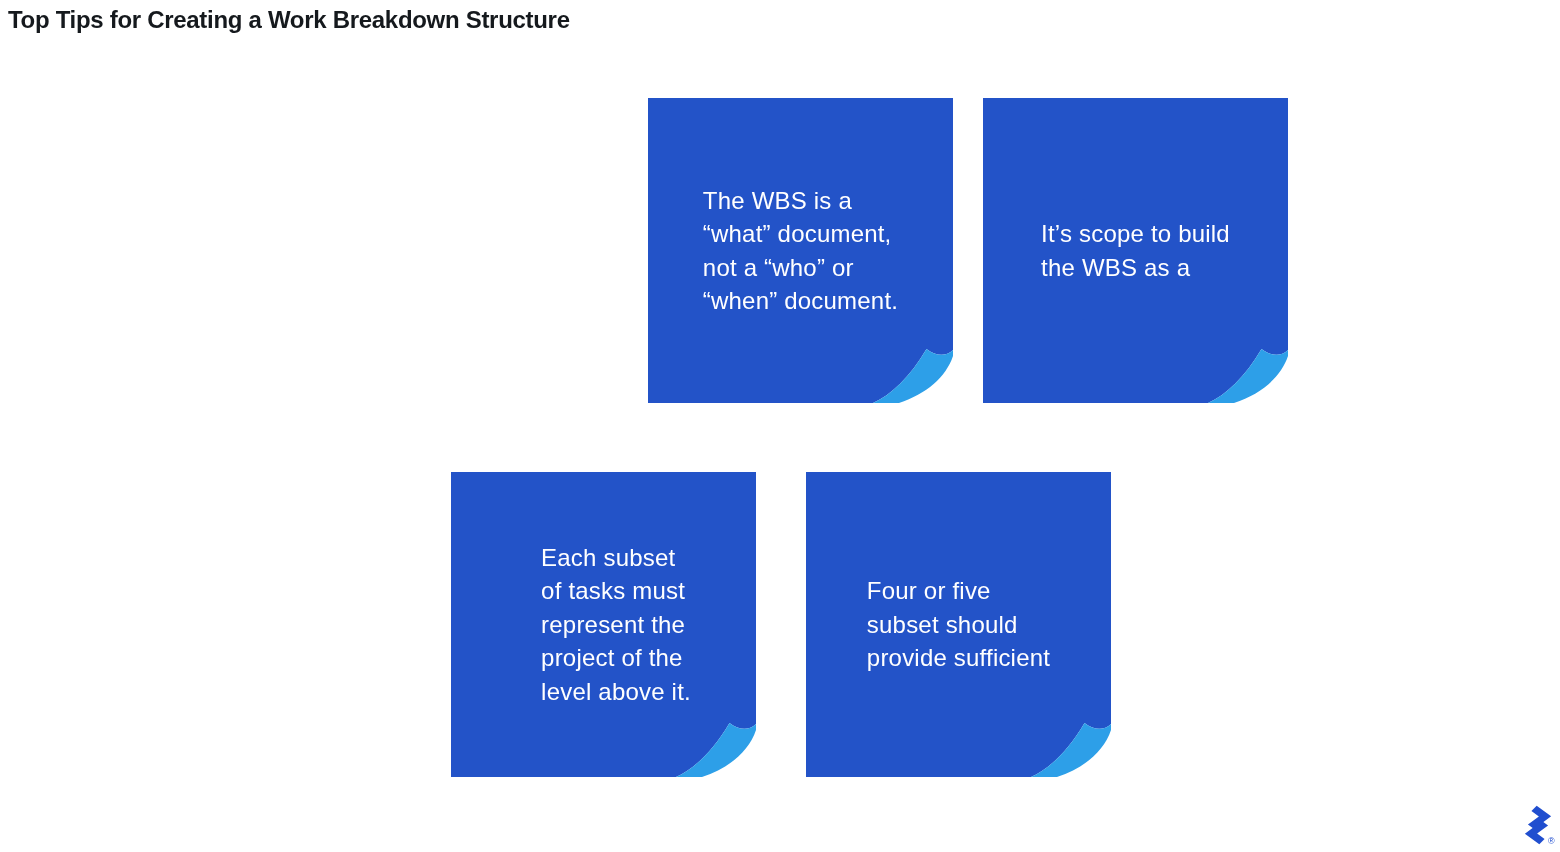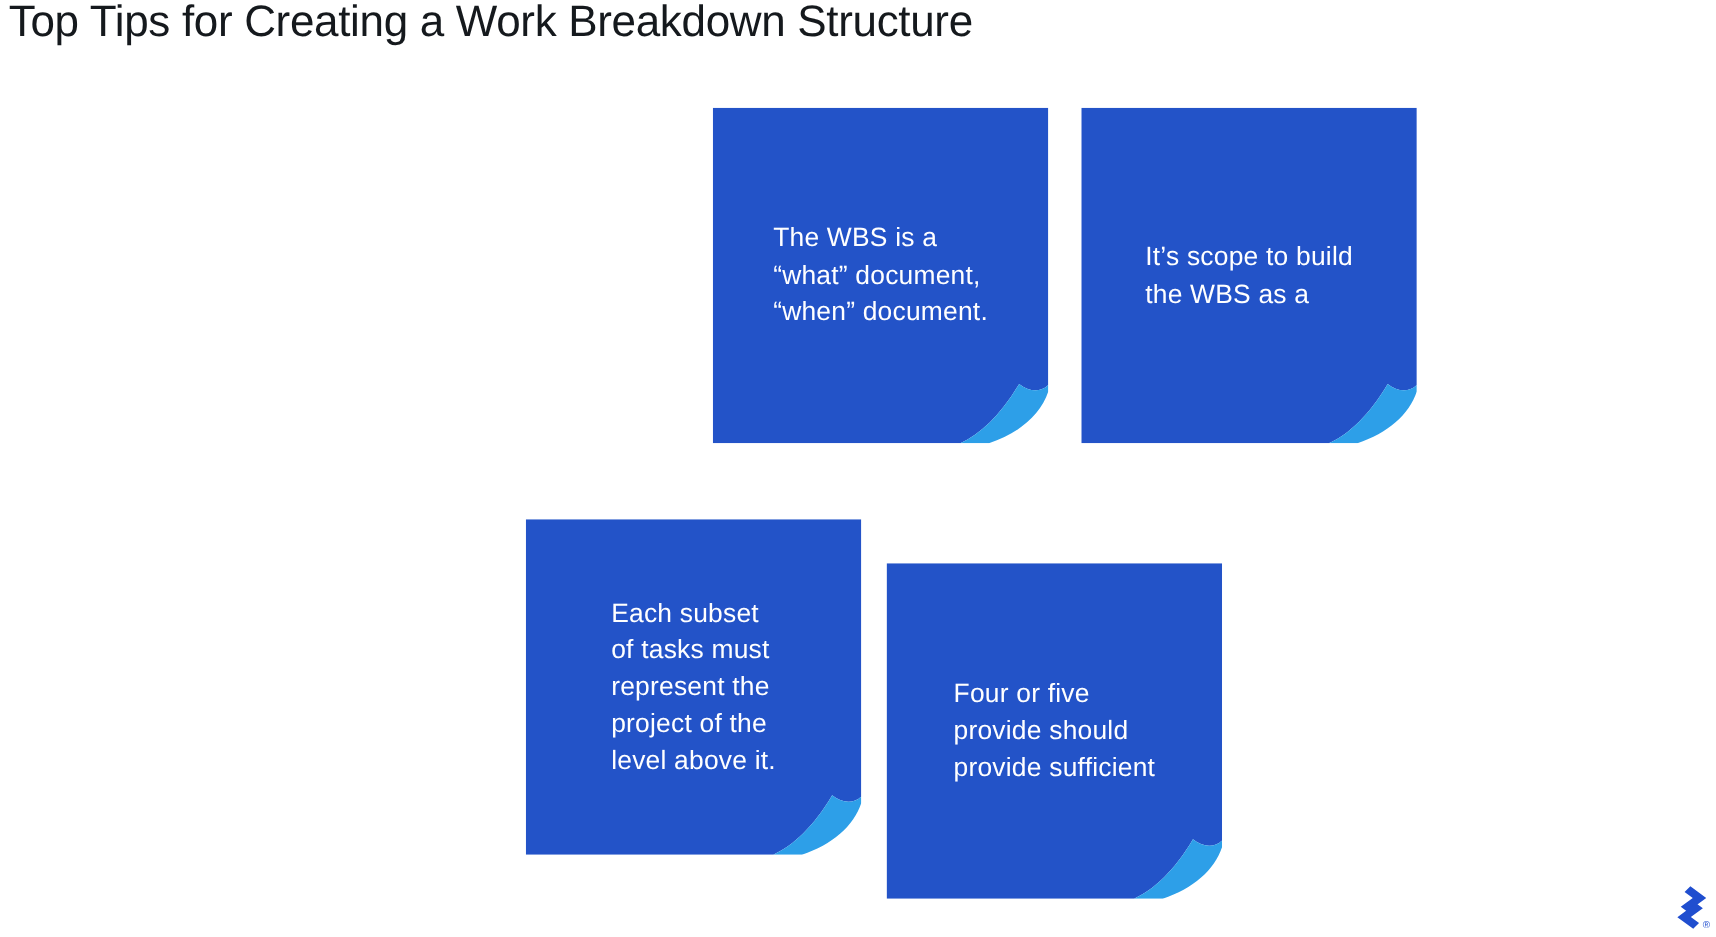--- a/index.html
+++ b/index.html
@@ -13,23 +13,23 @@
     height: 852px;
     background: #ffffff;
     overflow: hidden;
     font-family: "Liberation Sans", "DejaVu Sans", sans-serif;
   }
   .page-title {
     position: absolute;
     left: 8px;
     top: 0px;
     margin: 0;
-    font-size: 40px;
+    font-size: 24px;
     line-height: 40px;
-    font-weight: 400;
+    font-weight: 700;
     letter-spacing: -0.3px;
     color: #15191d;
     white-space: nowrap;
   }
   .note {
     position: absolute;
     width: 305px;
     height: 305px;
   }
   .note-bg {
@@ -85,63 +85,64 @@
 
   <div class="note" style="left:648px; top:98px;">
     <svg class="note-bg" viewBox="0 0 305 305" aria-hidden="true">
       <path d="M0,0 H305 V252 C297,259.5 287,257.5 278.5,251 C262,279 243,297 225,305 H0 Z" fill="#2353c8"></path>
       <path d="M278.5,251 C262,279 243,297 225,305 H251 C278.5,296 298,279 305,258 V252 C297,259.5 287,257.5 278.5,251 Z" fill="#2d9fe8"></path>
     </svg>
     <div class="note-text">
       <div class="lines">
           <div>The WBS is a</div>
           <div>“what” document,</div>
+          <div>not a “who” or</div>
           <div>“when” document.</div>
         </div>
     </div>
   </div>
 
   <div class="note" style="left:983px; top:98px;">
     <svg class="note-bg" viewBox="0 0 305 305" aria-hidden="true">
       <path d="M0,0 H305 V252 C297,259.5 287,257.5 278.5,251 C262,279 243,297 225,305 H0 Z" fill="#2353c8"></path>
       <path d="M278.5,251 C262,279 243,297 225,305 H251 C278.5,296 298,279 305,258 V252 C297,259.5 287,257.5 278.5,251 Z" fill="#2d9fe8"></path>
     </svg>
     <div class="note-text">
       <div class="lines">
           <div>It’s scope to build</div>
           <div>the WBS as a</div>
         </div>
     </div>
   </div>
 
-  <div class="note" style="left:478px; top:472px;">
+  <div class="note" style="left:451px; top:472px;padding-left:25px;">
     <svg class="note-bg" viewBox="0 0 305 305" aria-hidden="true">
       <path d="M0,0 H305 V252 C297,259.5 287,257.5 278.5,251 C262,279 243,297 225,305 H0 Z" fill="#2353c8"></path>
       <path d="M278.5,251 C262,279 243,297 225,305 H251 C278.5,296 298,279 305,258 V252 C297,259.5 287,257.5 278.5,251 Z" fill="#2d9fe8"></path>
     </svg>
     <div class="note-text">
       <div class="lines">
           <div>Each subset</div>
           <div>of tasks must</div>
           <div>represent the</div>
           <div>project of the</div>
           <div>level above it.</div>
         </div>
     </div>
   </div>
 
-  <div class="note" style="left:806px; top:472px;margin-top:40px;">
+  <div class="note" style="left:806px; top:472px;">
     <svg class="note-bg" viewBox="0 0 305 305" aria-hidden="true">
       <path d="M0,0 H305 V252 C297,259.5 287,257.5 278.5,251 C262,279 243,297 225,305 H0 Z" fill="#2353c8"></path>
       <path d="M278.5,251 C262,279 243,297 225,305 H251 C278.5,296 298,279 305,258 V252 C297,259.5 287,257.5 278.5,251 Z" fill="#2d9fe8"></path>
     </svg>
     <div class="note-text">
       <div class="lines">
           <div>Four or five</div>
-          <div>provide should</div>
+          <div>subset should</div>
           <div>provide sufficient</div>
         </div>
     </div>
   </div>
 
   <div class="logo">
     <svg width="28" height="44" viewBox="0 0 32 46" aria-hidden="true">
       <path d="M14.5,1 L31,13 L11.5,27.5 L4.5,22.3 L17,13.2 L8.5,7 Z" fill="#204ecf"></path>
       <path d="M17.5,45 L1,33 L20.5,18.5 L27.5,23.7 L15,32.8 L23.5,39 Z" fill="#204ecf"></path>
     </svg>

